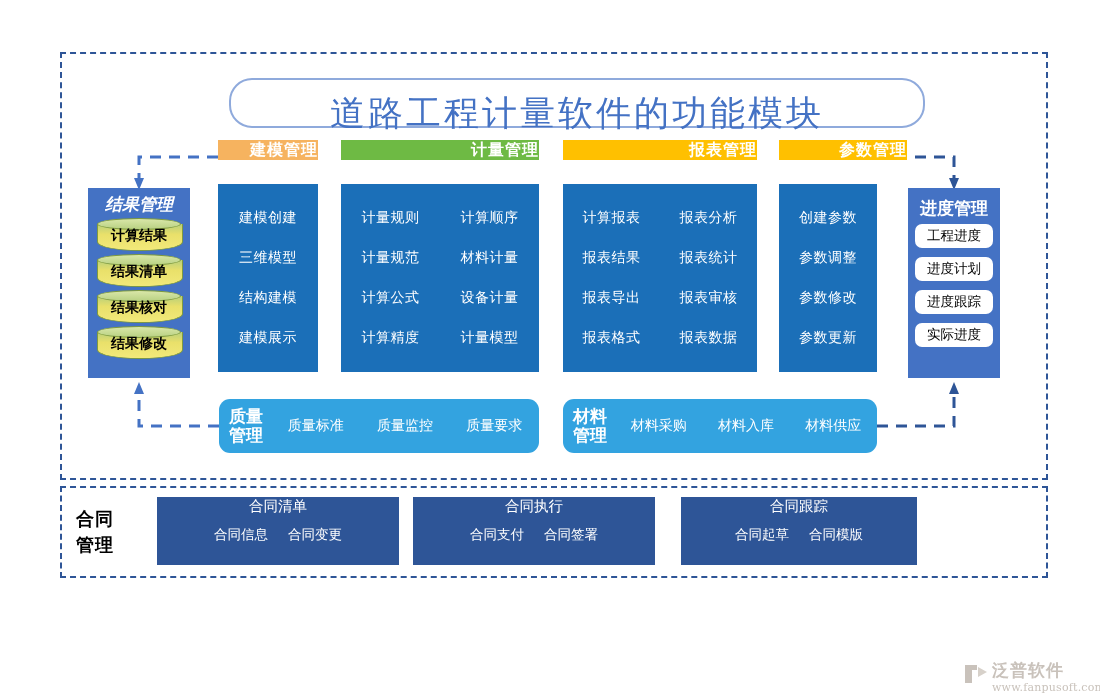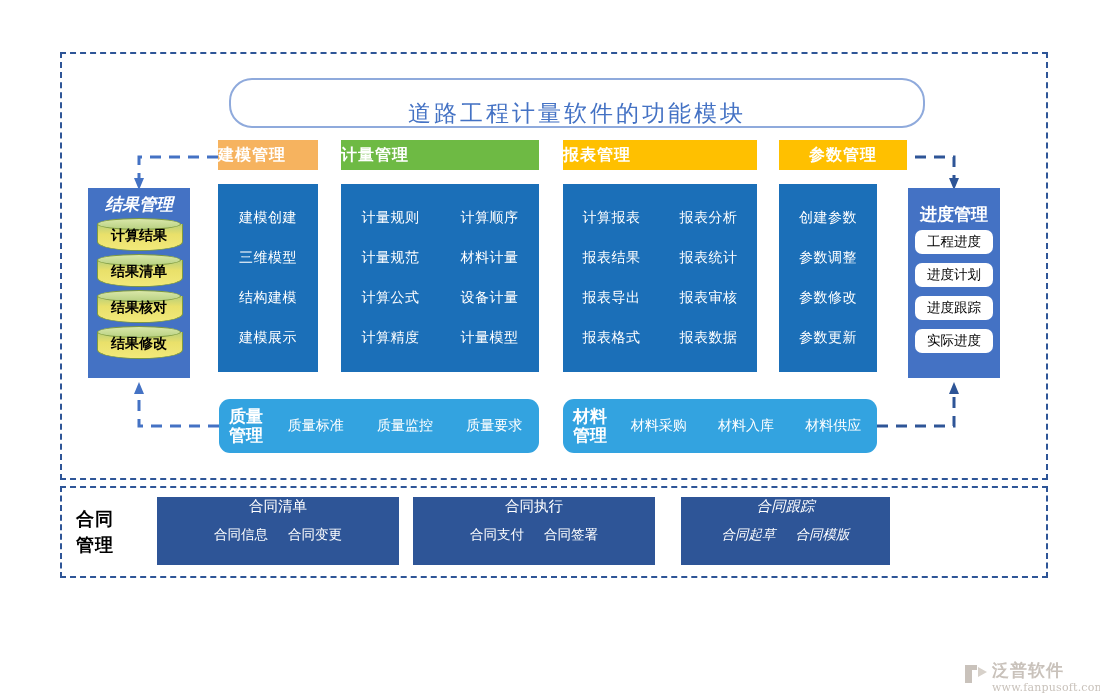--- a/index.html
+++ b/index.html
@@ -17,28 +17,28 @@
   #main-frame{left:60px;top:52px;width:988px;height:428px;}
   #contract-frame{left:60px;top:486px;width:988px;height:92px;}
 
   
   #title-box{
     position:absolute;left:229px;top:78px;width:692px;height:46px;
     border:2px solid #8faadc;border-radius:23px;background:#fff;
     display:flex;align-items:center;justify-content:center;
   }
   #title-box .t{
-    font-size:23px;color:#4472c4;letter-spacing:3px;font-weight:400;
+    font-size:35px;color:#4472c4;letter-spacing:3px;font-weight:400;
     font-family:"DejaVu Serif","Liberation Serif",serif;
     margin-top:20px;
   }
 
   
   .chip{
-    position:absolute;height:30px;display:flex;align-items:center;justify-content:flex-start;
+    position:absolute;height:20px;display:flex;align-items:center;justify-content:flex-end;
     color:#ffffff;font-size:16px;font-weight:700;letter-spacing:1px;
     font-family:"DejaVu Serif","Liberation Serif",serif;
   }
   #chip-model{left:218px;top:140px;width:100px;background:#f6b35f;}
   #chip-meter{left:341px;top:140px;width:198px;background:#6eba44;}
   #chip-report{left:563px;top:140px;width:194px;background:#ffc000;}
   #chip-param{left:779px;top:140px;width:98px;background:#ffc000;padding-left:30px;}
 
   
   .panel{
@@ -78,21 +78,21 @@
   }
   .cyl .lbl{
     position:absolute;left:0;top:9px;width:84px;text-align:center;
     font-size:14px;color:#000000;letter-spacing:0px;
     font-family:"DejaVu Serif","Liberation Serif",serif;font-weight:700;
   }
 
   
   #panel-progress{
     position:absolute;left:908px;top:188px;width:92px;height:190px;background:#4472c4;
-    box-sizing:border-box;padding-top:14px;
+    box-sizing:border-box;padding-top:8px;
   }
   #panel-progress .head{
     color:#ffffff;font-size:17px;font-weight:700;text-align:center;line-height:24px;
     font-family:"DejaVu Serif","Liberation Serif",serif;
   }
   .wbox{
     width:78px;height:24px;margin:4px auto 9px auto;background:#ffffff;color:#000;
     display:flex;align-items:center;justify-content:center;font-size:13.5px;
     font-family:"DejaVu Serif","Liberation Serif",serif;
     border-radius:7px;
@@ -118,21 +118,21 @@
     display:flex;flex-direction:column;justify-content:center;align-items:flex-start;
     font-size:18px;font-weight:700;color:#000;line-height:26px;
     font-family:"DejaVu Serif","Liberation Serif",serif;letter-spacing:1px;
   }
   .cbox{
     position:absolute;top:497px;height:68px;background:#2e5597;color:#fff;
     display:flex;flex-direction:column;justify-content:flex-start;align-items:center;
   }
   #cbox-1{left:157px;width:242px;}
   #cbox-2{left:413px;width:242px;}
-  #cbox-3{left:681px;width:209px;font-style:italic;}
+  #cbox-3{left:681px;width:236px;}
   .cbox .ctitle{font-size:14.5px;margin-bottom:10px;}
   .cbox .crow{display:flex;gap:20px;}
   .cbox .crow span{font-size:13.5px;}
 
   
   .conn{position:absolute;}
 
   
   #watermark{
     position:absolute;left:963px;top:662px;width:130px;height:34px;

